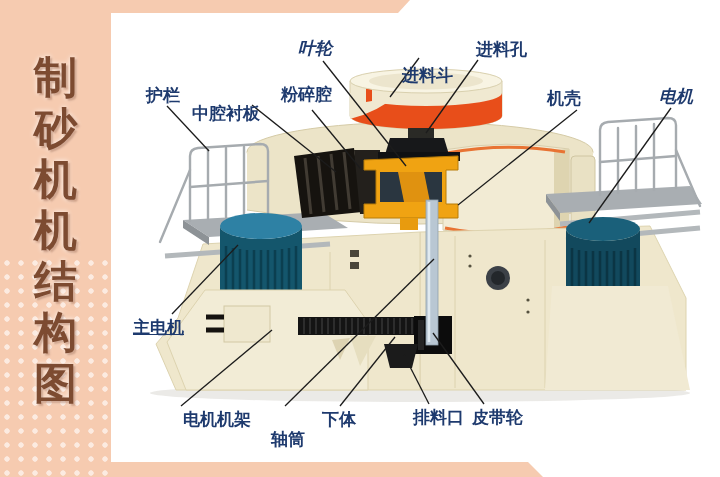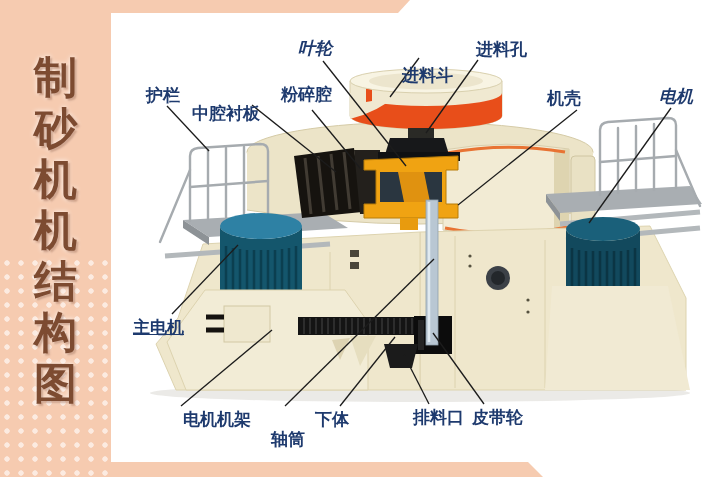--- a/index.html
+++ b/index.html
@@ -195,18 +195,18 @@
     <div class="lbl" style="left:291px;top:25px;margin-top:28px;">进料斗</div>
     <div class="lbl" style="left:365px;top:27px;">进料孔</div>
     <div class="lbl" style="left:35px;top:73px;">护栏</div>
     <div class="lbl" style="left:81px;top:91px;">中腔衬板</div>
     <div class="lbl" style="left:170px;top:72px;">粉碎腔</div>
     <div class="lbl" style="left:436px;top:76px;">机壳</div>
     <div class="lbl" style="left:548px;top:74px;font-style:italic;">电机</div>
     <div class="lbl" style="left:22px;top:305px;text-decoration:underline;">主电机</div>
     <div class="lbl" style="left:51px;top:397px;margin-left:21px;">电机机架</div>
     <div class="lbl" style="left:160px;top:397px;margin-top:20px;">轴筒</div>
-    <div class="lbl" style="left:204px;top:397px;">下体</div>
+    <div class="lbl" style="left:211px;top:397px;">下体</div>
     <div class="lbl" style="left:302px;top:395px;">排料口</div>
     <div class="lbl" style="left:361px;top:395px;">皮带轮</div>
 
   </main>
 </div>
 
 </body></html>

